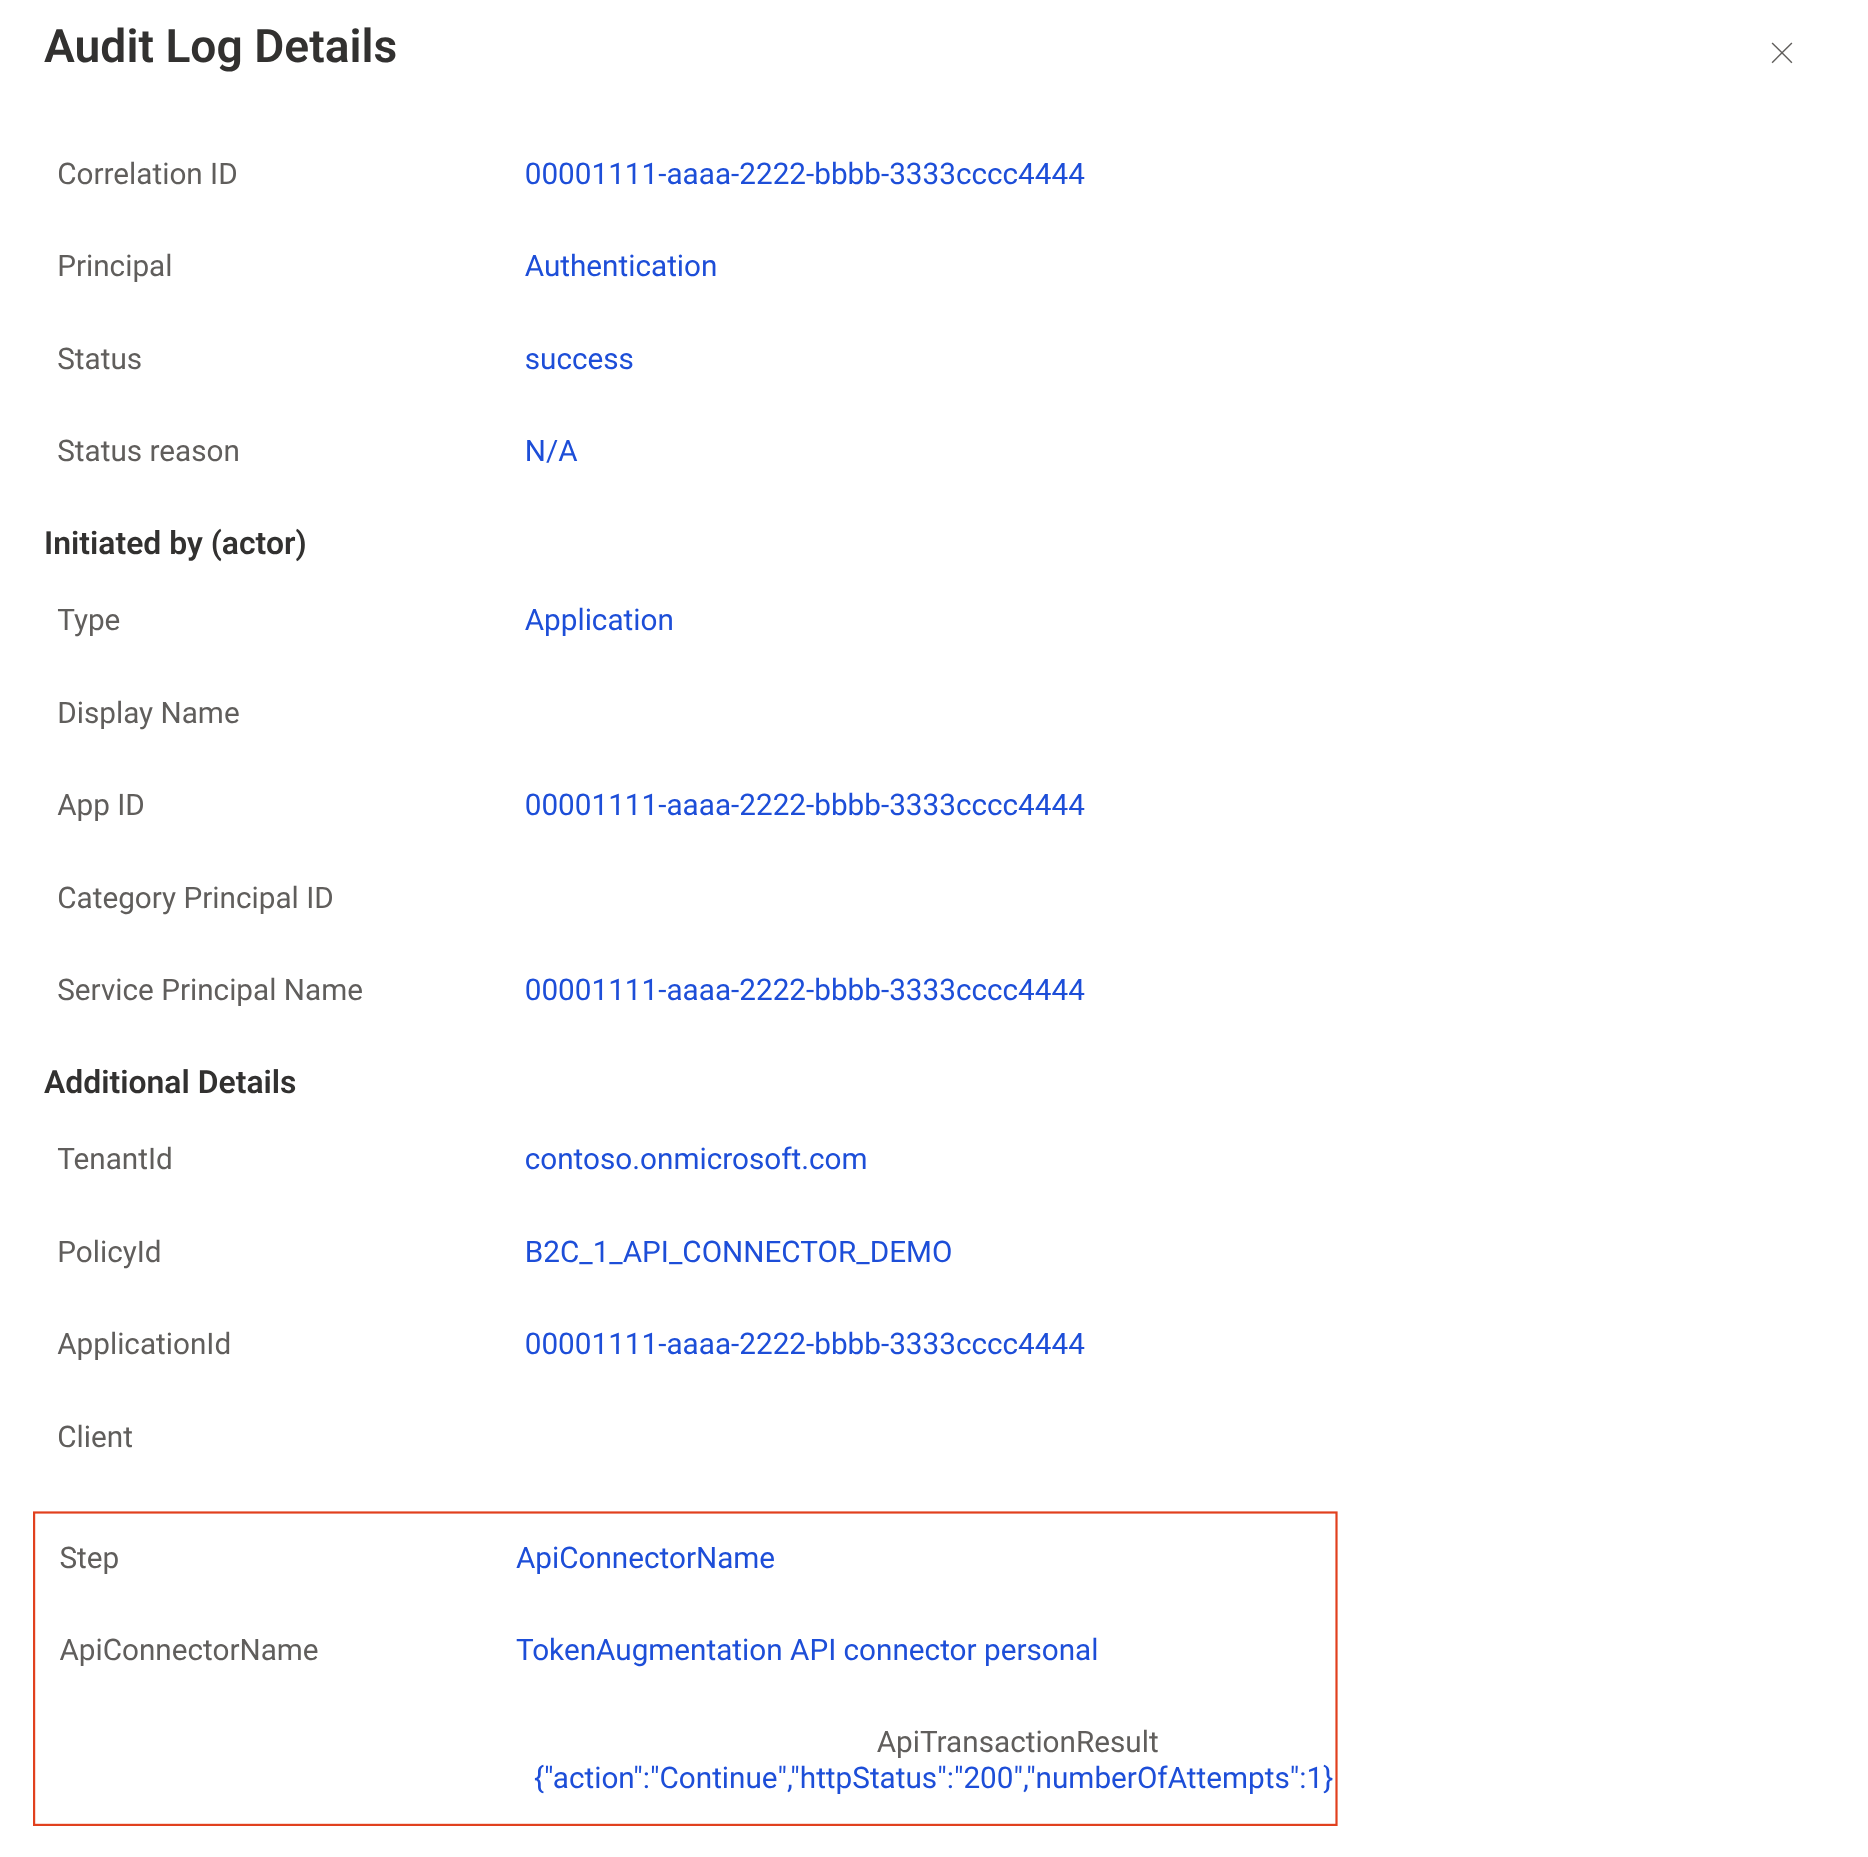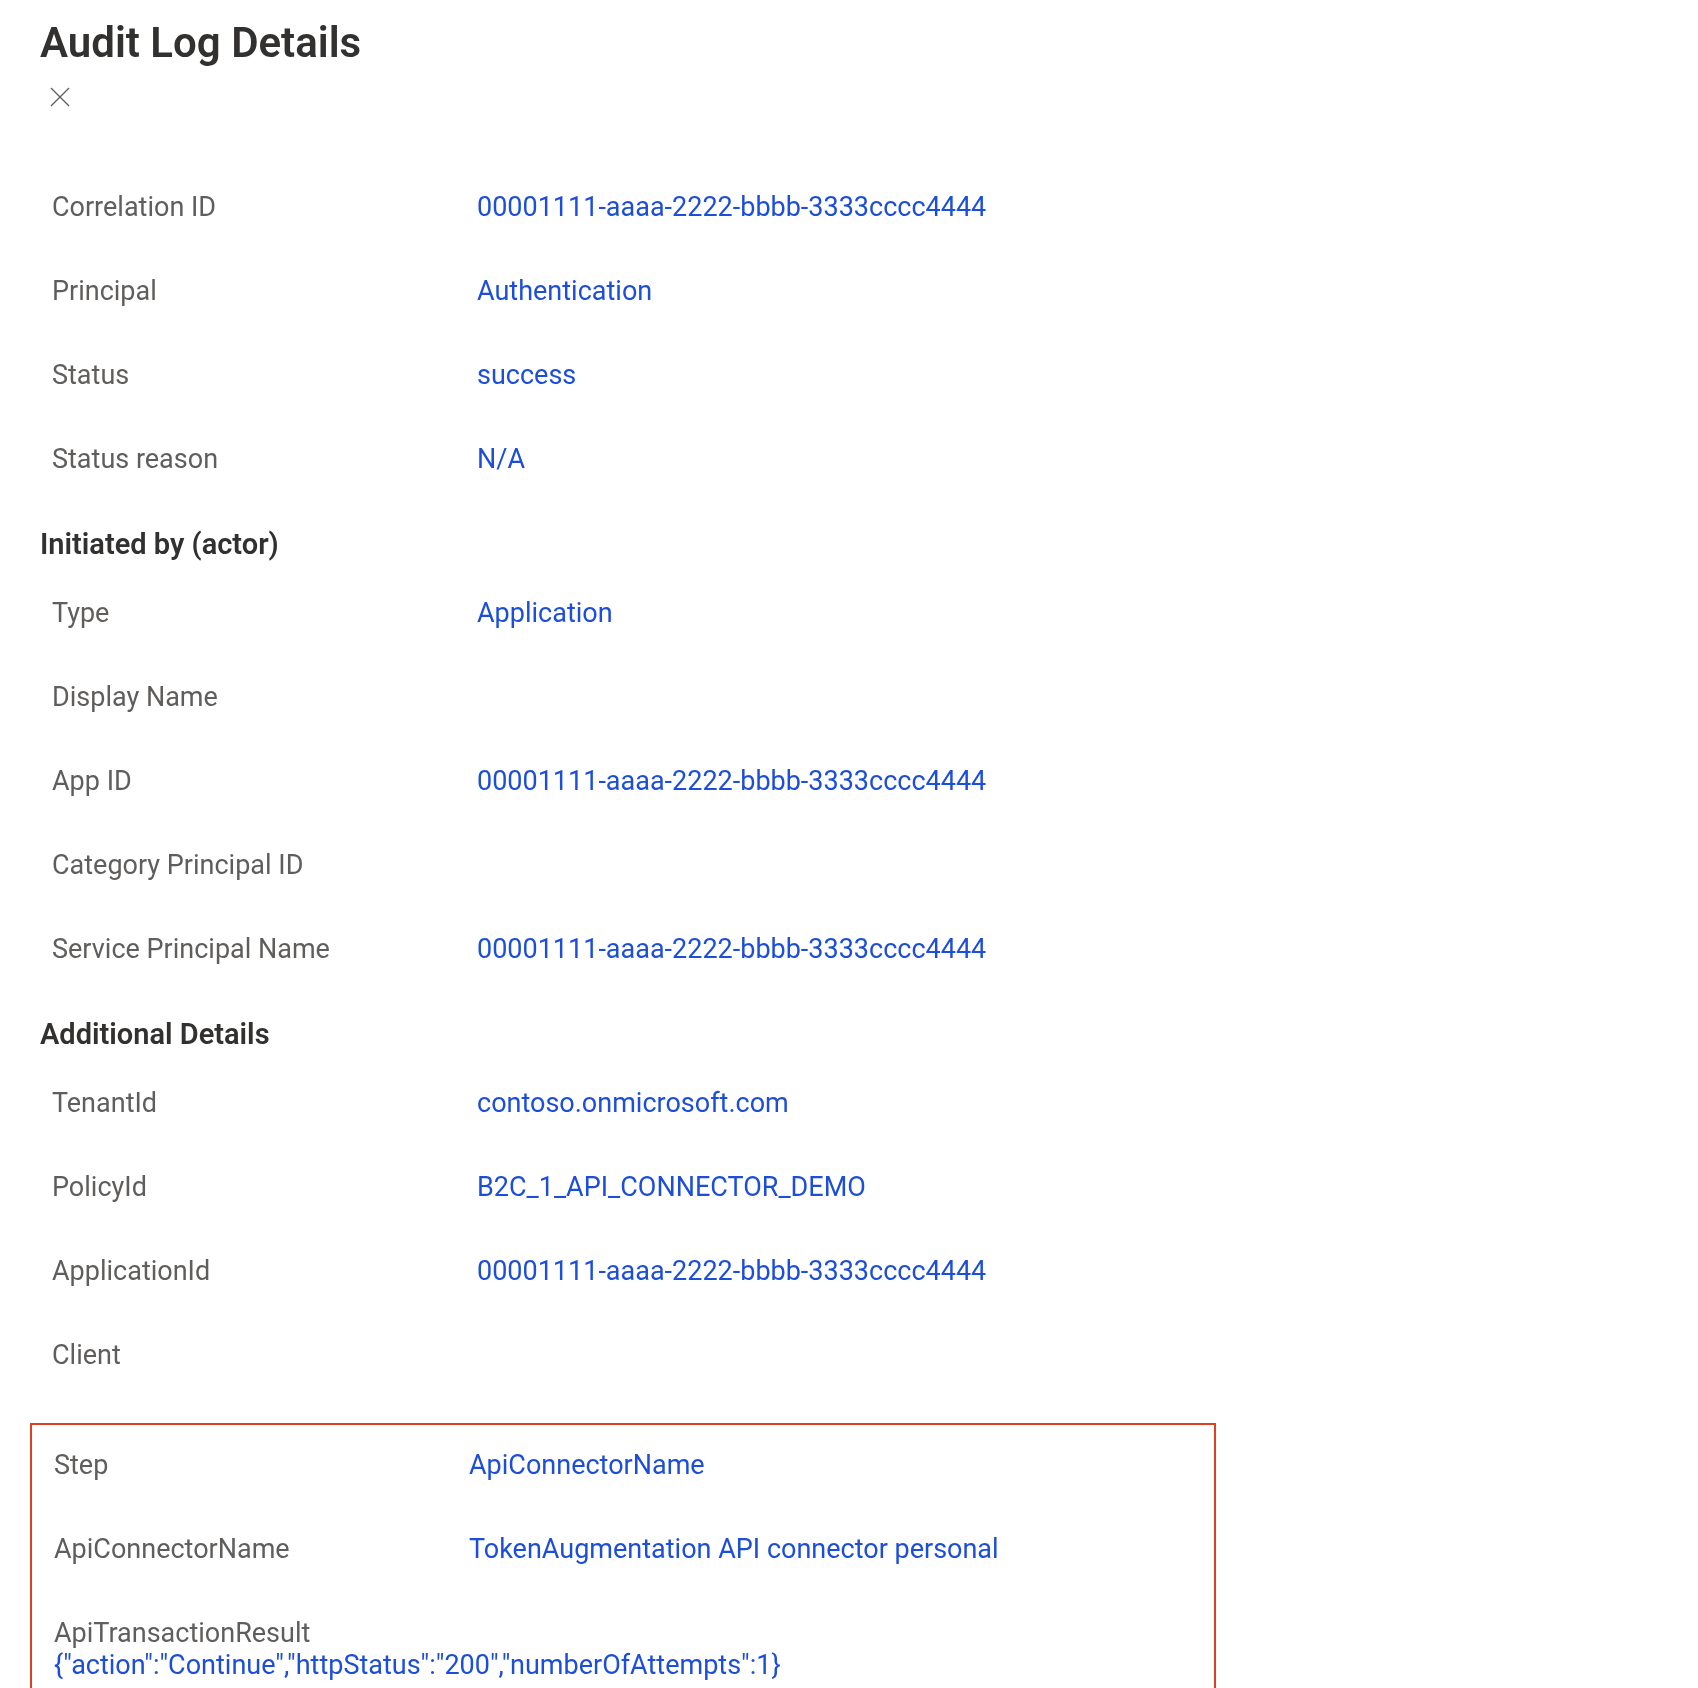--- a/index.html
+++ b/index.html
@@ -14,21 +14,20 @@
   }
   .container {
     padding: 18px 40px 40px 40px;
     position: relative;
   }
   .header-row {
     display: flex;
     justify-content: space-between;
     align-items: flex-start;
     margin-bottom: 70px;
-    flex-direction: column;
   }
   h1.page-title {
     font-size: 42px;
     font-weight: 600;
     margin: 0;
     color: #323130;
   }
   .close-btn {
     cursor: pointer;
     padding: 8px;
@@ -76,20 +75,21 @@
   }
   .highlight-box {
     border: 2.5px solid #e1401e;
     padding: 24px 2px 10px 10px;
     margin-left: -10px;
     margin-top: 12px;
     width: 1186px;
   }
   .highlight-box .row {
     margin-bottom: 52px;
+    align-items: flex-end;
   }
   .highlight-box .row:last-child {
     margin-bottom: 16px;
     flex-direction: column;
   }
   .highlight-box .label {
     width: 415px;
   }
 </style>
 </head>

